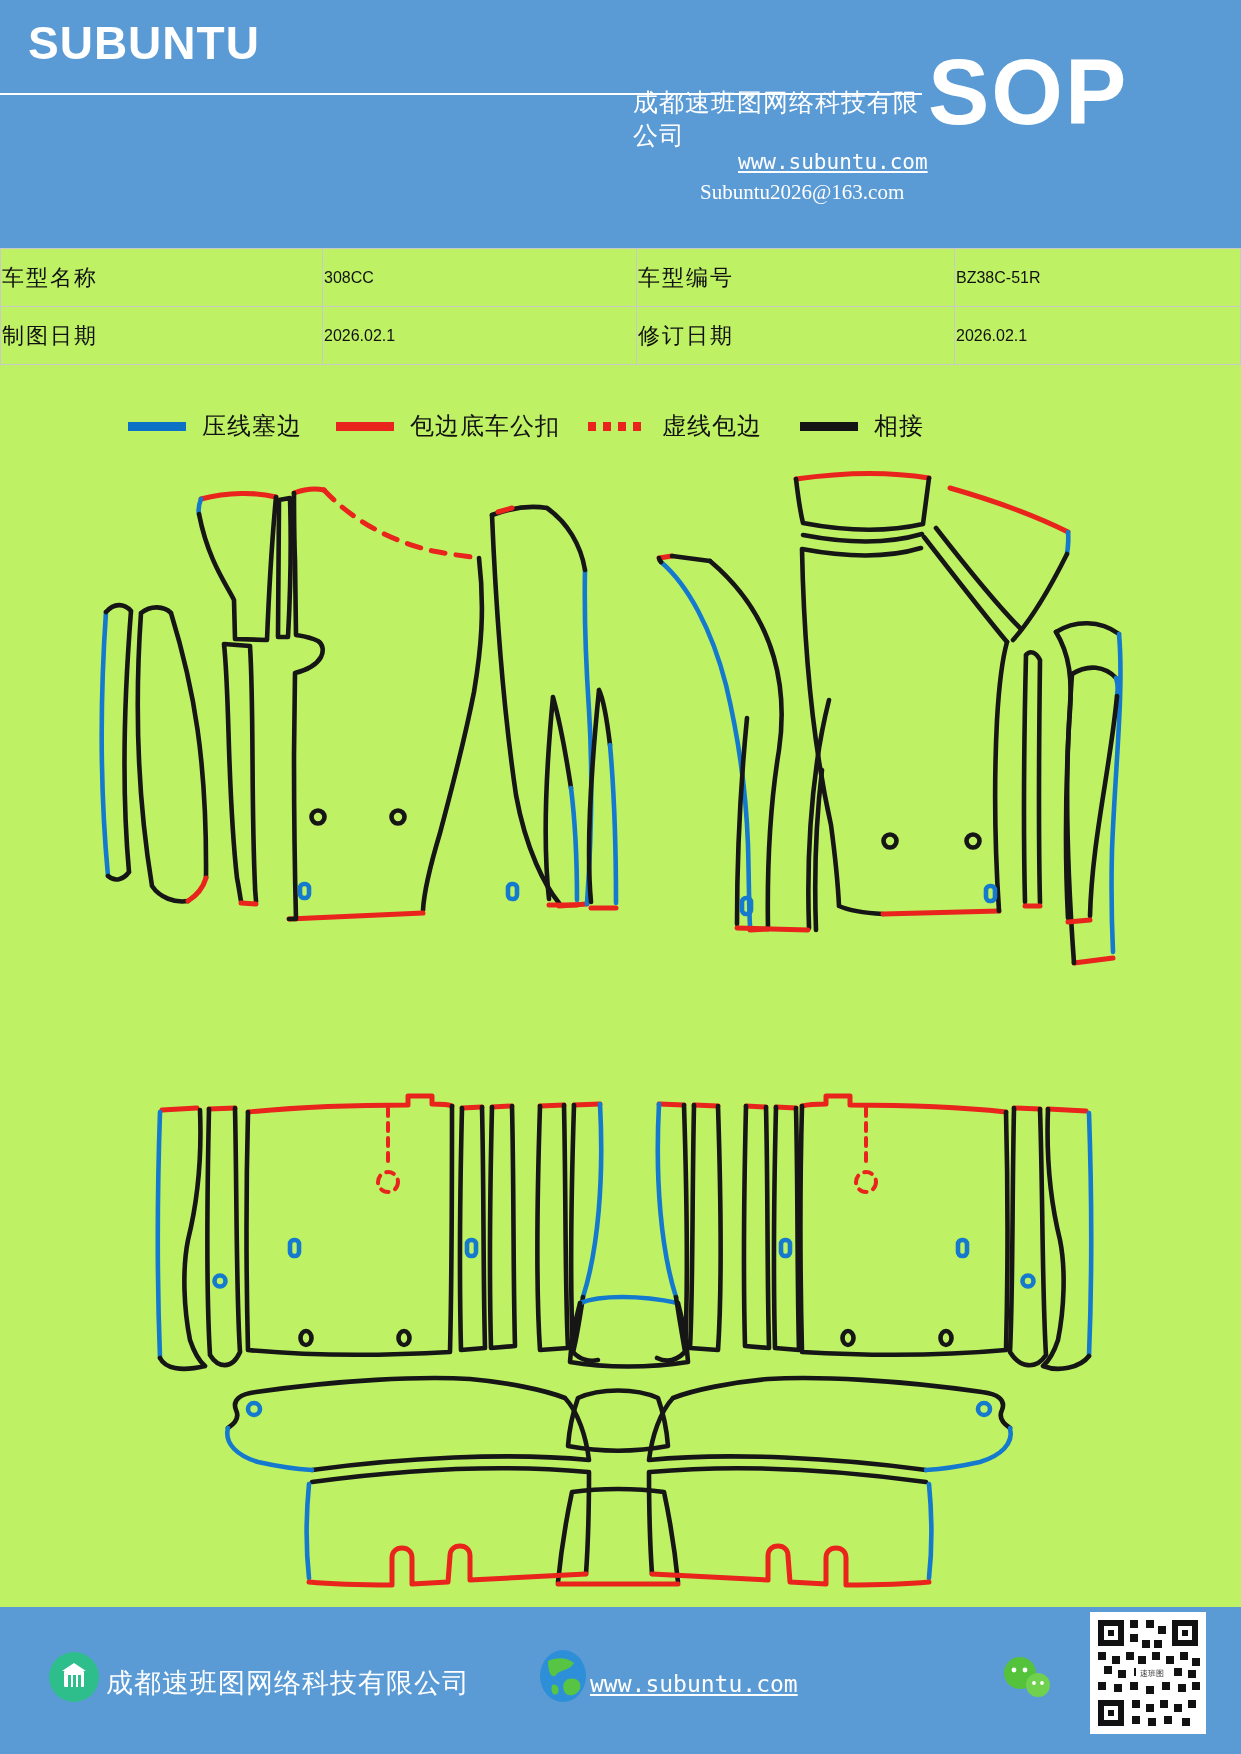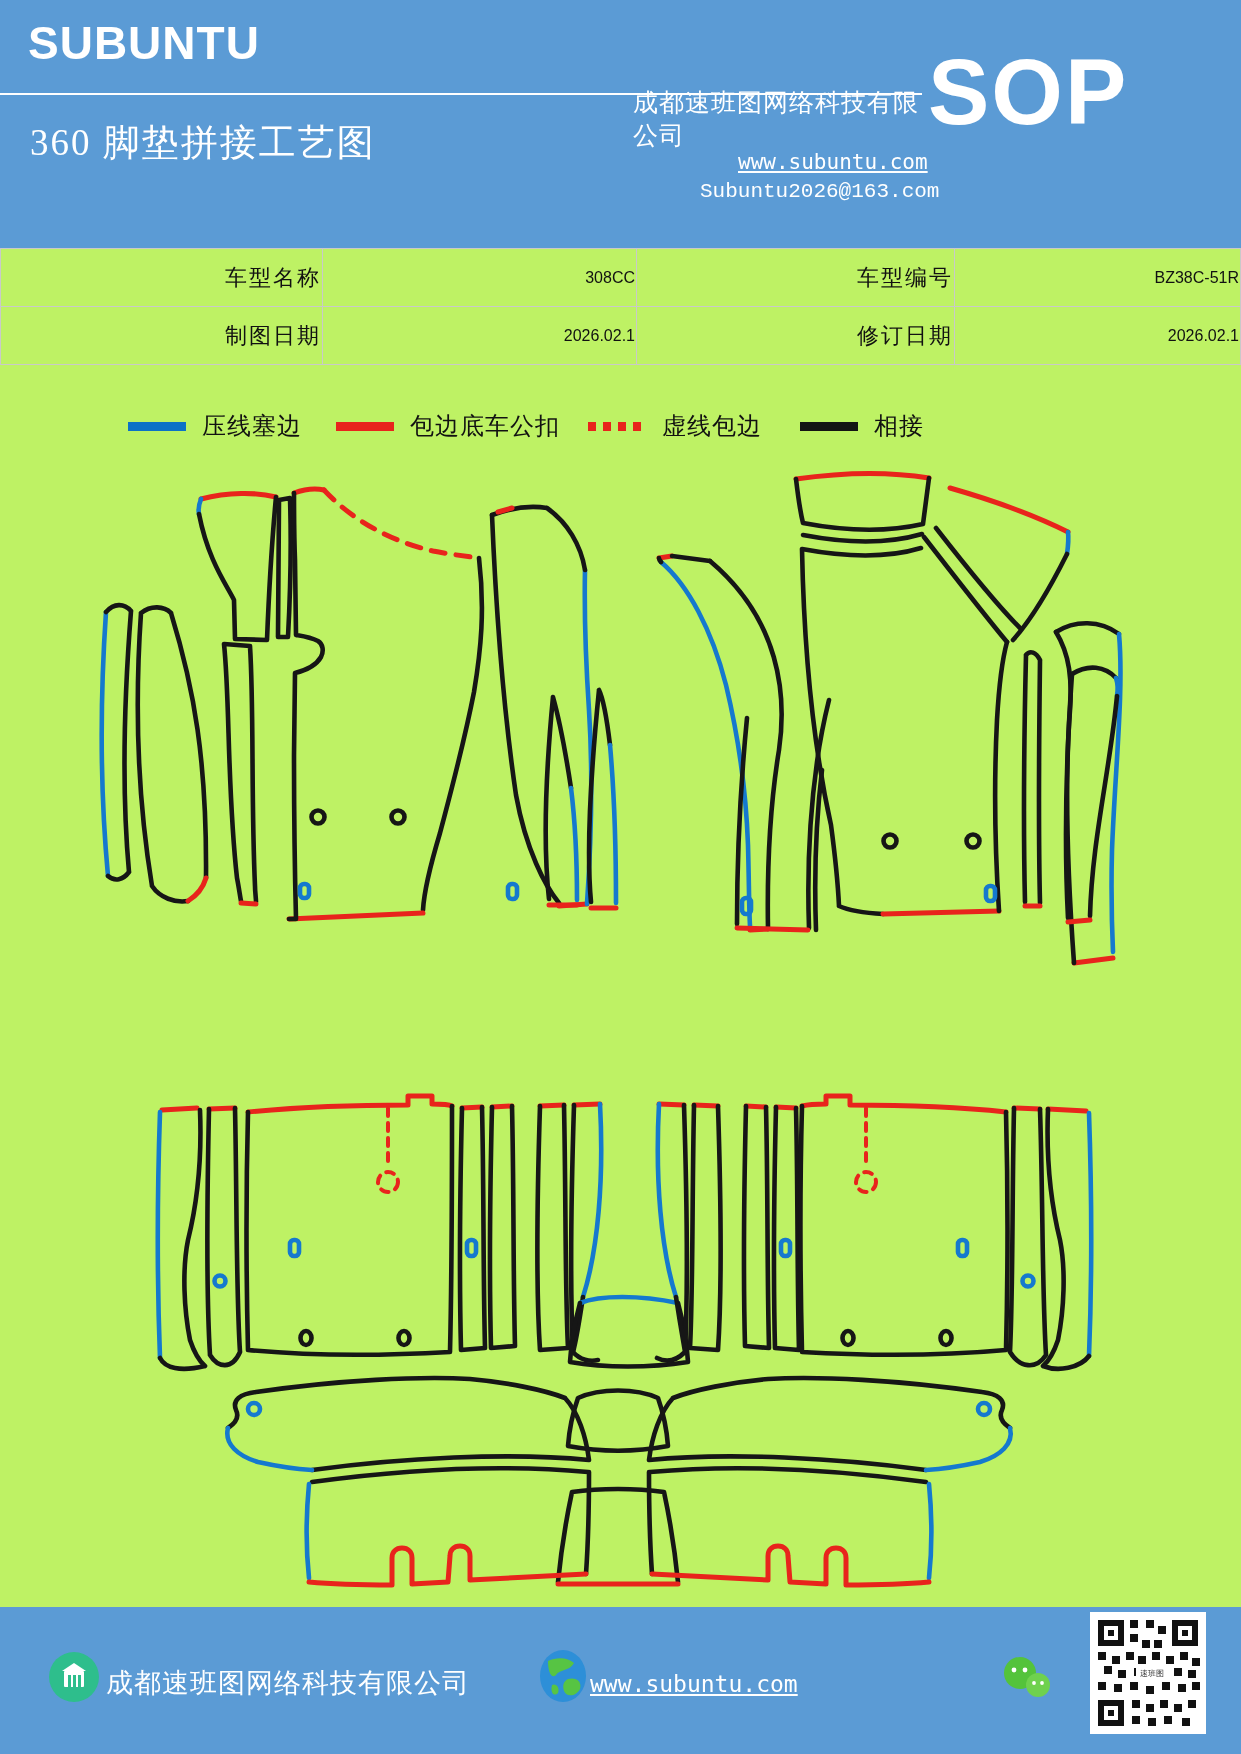--- a/index.html
+++ b/index.html
@@ -12,24 +12,24 @@
   .hrule{position:absolute;left:0;top:93px;width:922px;height:2px;background:#ffffff;}
   .doc-title{position:absolute;left:30px;top:118px;color:#ffffff;font-size:37px;
              font-family:"Liberation Serif","DejaVu Serif",serif;letter-spacing:2px;}
   .company-top{position:absolute;left:633px;top:86px;width:300px;color:#ffffff;font-size:25px;
                font-family:"Liberation Serif","DejaVu Serif",serif;letter-spacing:1px;}
   .sop{position:absolute;left:928px;top:40px;color:#ffffff;font-size:92px;font-weight:bold;
        letter-spacing:2px;font-family:"Liberation Sans","DejaVu Sans",sans-serif;}
   .site-top{position:absolute;left:738px;top:150px;color:#ffffff;font-size:21px;
             font-family:"DejaVu Sans Mono","Liberation Mono",monospace;text-decoration:underline;}
   .email-top{position:absolute;left:700px;top:180px;color:#ffffff;font-size:21px;
-             font-family:Liberation Mono, monospace;text-align:center;}
+             font-family:Liberation Serif, serif;text-align:center;}
   
   .info-table{position:absolute;left:0;top:248px;width:1241px;height:117px;border-collapse:collapse;}
-  .info-table td{border:1px solid #c9c9c9;text-align:right;vertical-align:middle;margin-left:24px;}
+  .info-table td{border:1px solid #c9c9c9;text-align:left;vertical-align:middle;margin-left:24px;}
   .info-table .lab{font-family:"Liberation Serif","DejaVu Serif",serif;font-size:22px;color:#111;letter-spacing:2px;}
   .info-table .val{font-family:"Liberation Sans","DejaVu Sans",sans-serif;font-size:16px;color:#111;}
   
   .legend{position:absolute;left:0;top:402px;width:1241px;height:40px;}
   .legend-item{position:absolute;display:flex;align-items:center;}
   .swatch{height:9px;width:58px;margin-right:16px;}
   .legend-label{font-family:"Liberation Serif","DejaVu Serif",serif;font-size:24px;color:#111;letter-spacing:1px;}
   
   .diagram{position:absolute;left:0;top:0;width:1241px;height:1754px;}
   .diagram path, .diagram line, .diagram circle, .diagram ellipse, .diagram rect{fill:none;}
@@ -48,21 +48,20 @@
   .qr{position:absolute;left:1078px;top:5px;width:116px;height:122px;background:#ffffff;margin-left:12px;}
 </style>
 </head>
 <body>
 
 <div class="page">
 
   <div class="header">
     <div class="brand">SUBUNTU</div>
     <div class="hrule"></div>
-    <div class="doc-title">360 脚垫拼接工艺图</div>
     <div class="company-top">成都速班图网络科技有限公司</div>
     <div class="sop">SOP</div>
     <div class="site-top">www.subuntu.com</div>
     <div class="email-top">Subuntu2026@163.com</div>
   </div>
 
   <table class="info-table">
     <tbody>
         <tr>
       <td class="lab" style="width:319px">车型名称</td>

